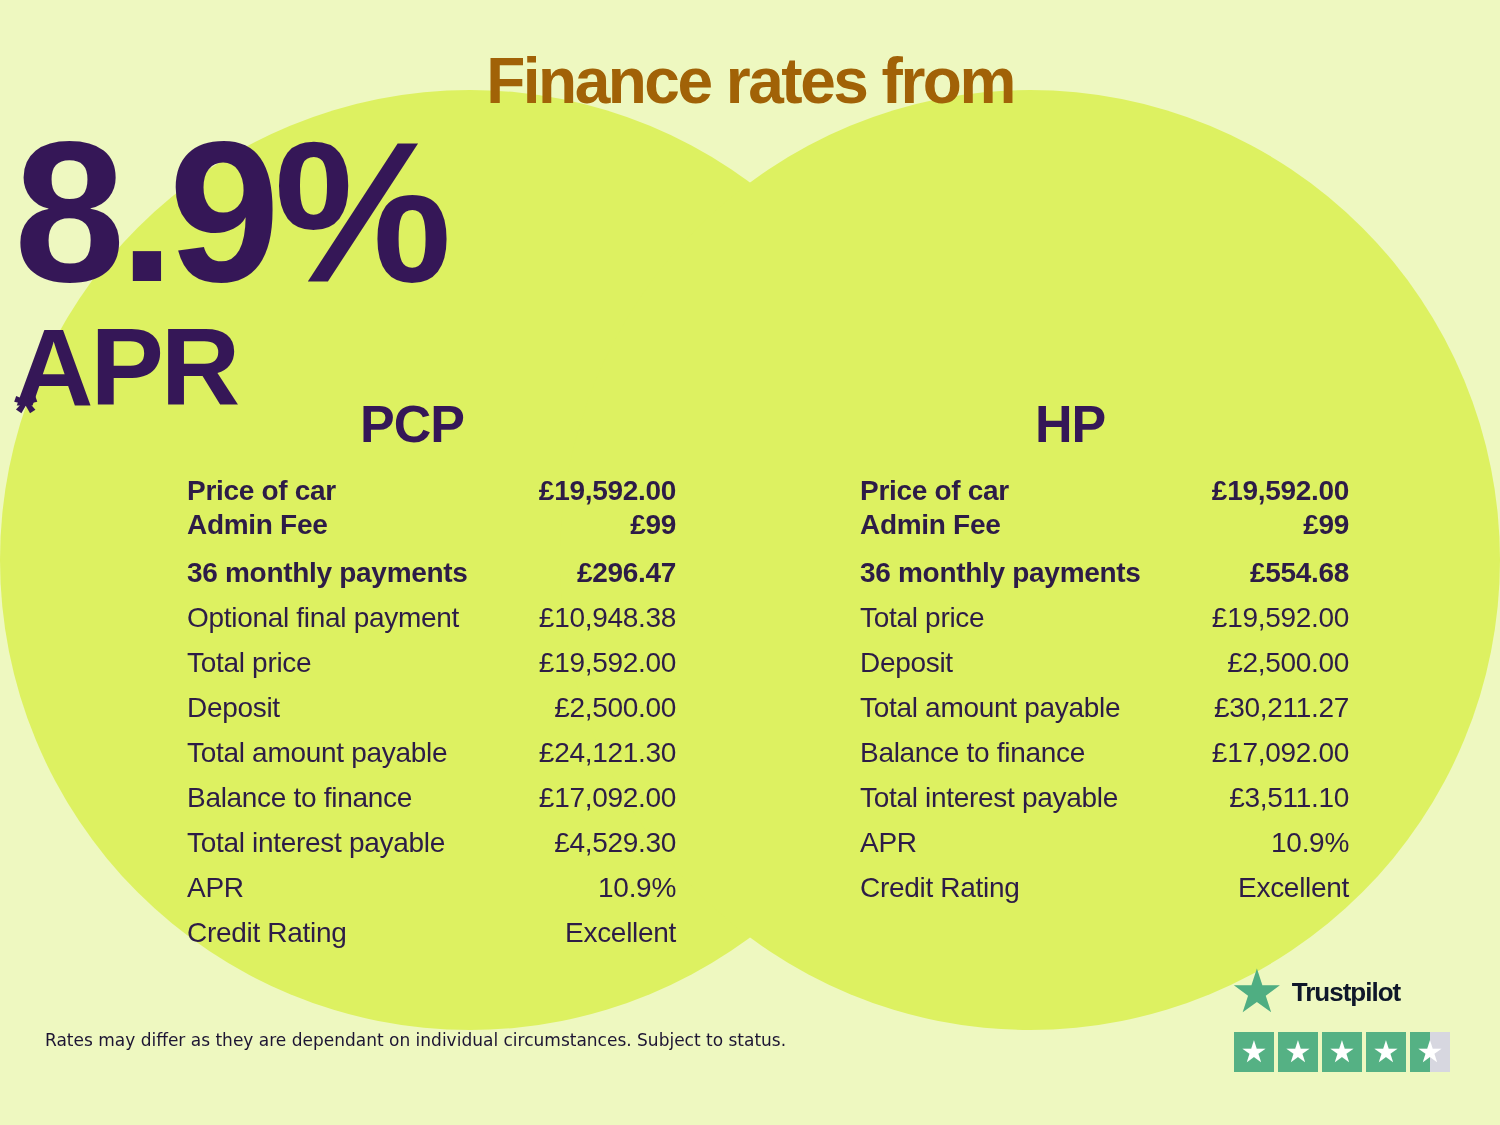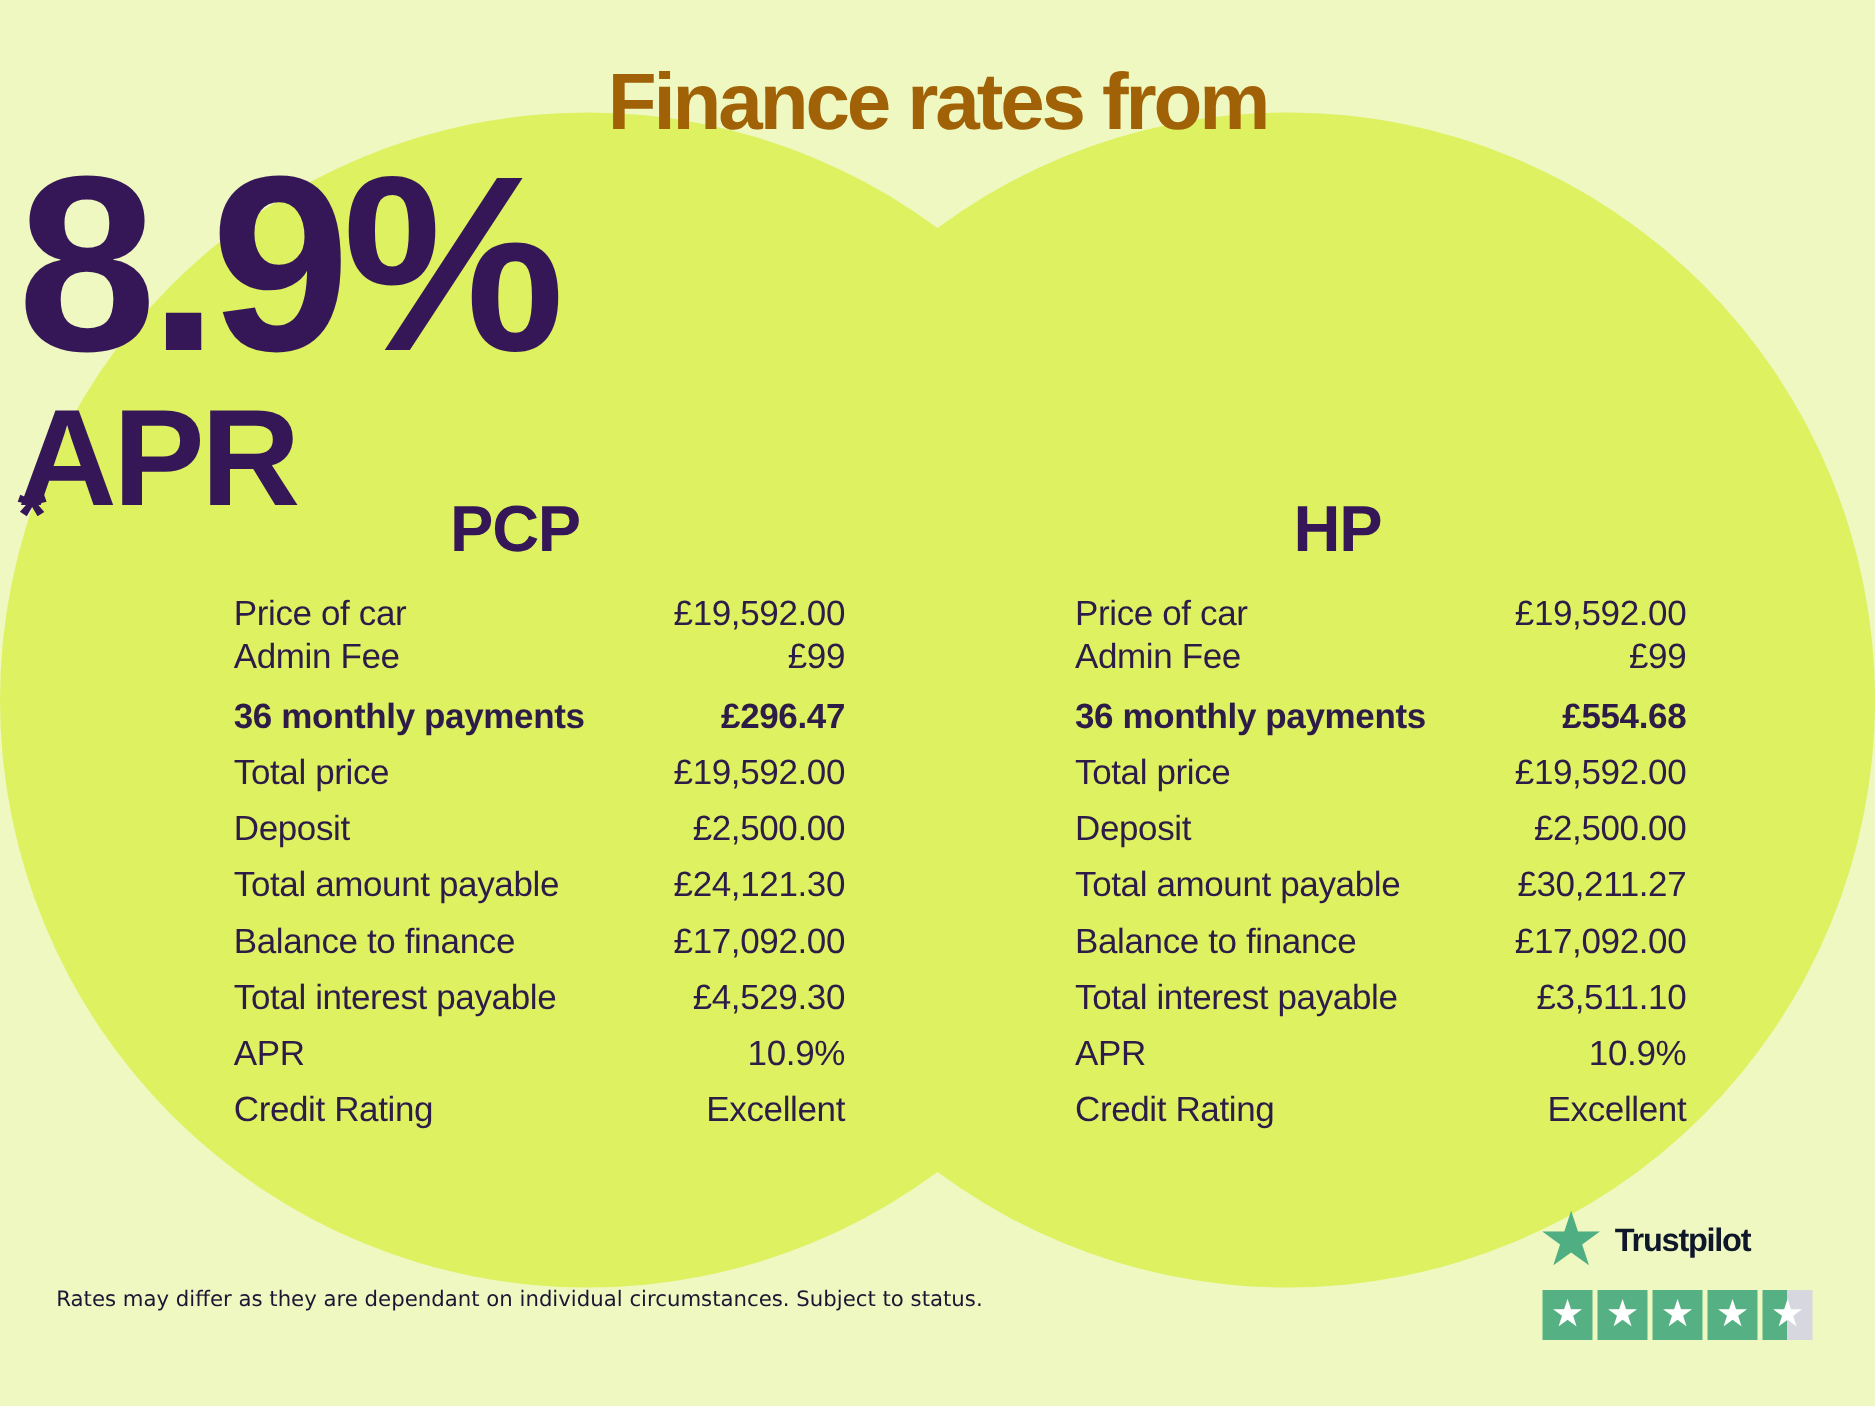--- a/index.html
+++ b/index.html
@@ -44,21 +44,21 @@
   .table {
     position:absolute; top:474px; width:489px;
     color:#2d1c47;
   }
   #pcp-table { left:187px; }
   #hp-table  { left:860px; }
   .trow {
     display:flex; justify-content:space-between; align-items:center;
     height:45px; font-size:28px; letter-spacing:-0.3px;
   }
-  .trow.tight { height:34px; }
+  .trow.tight { height:34px;font-weight:bold; }
   .trow.bold  { font-weight:700; }
   .trow.gap   { margin-top:8px; }
 
   .disclaimer {
     position:absolute; left:45px; top:1026px; width:800px;
     font-size:17px; line-height:1.65;
     color:#1d1533;
     font-family:"DejaVu Sans","Liberation Sans",sans-serif;
   }
 
@@ -106,20 +106,24 @@
     </div>
     <div class="trow tight">
       <span>Admin Fee</span>
       <span>£99</span>
     </div>
     <div class="trow bold gap">
       <span>36 monthly payments</span>
       <span>£296.47</span>
     </div>
     <div class="trow">
+      <span>Optional final payment</span>
+      <span>£10,948.38</span>
+    </div>
+    <div class="trow">
       <span>Total price</span>
       <span>£19,592.00</span>
     </div>
     <div class="trow">
       <span>Deposit</span>
       <span>£2,500.00</span>
     </div>
     <div class="trow">
       <span>Total amount payable</span>
       <span>£24,121.30</span>

